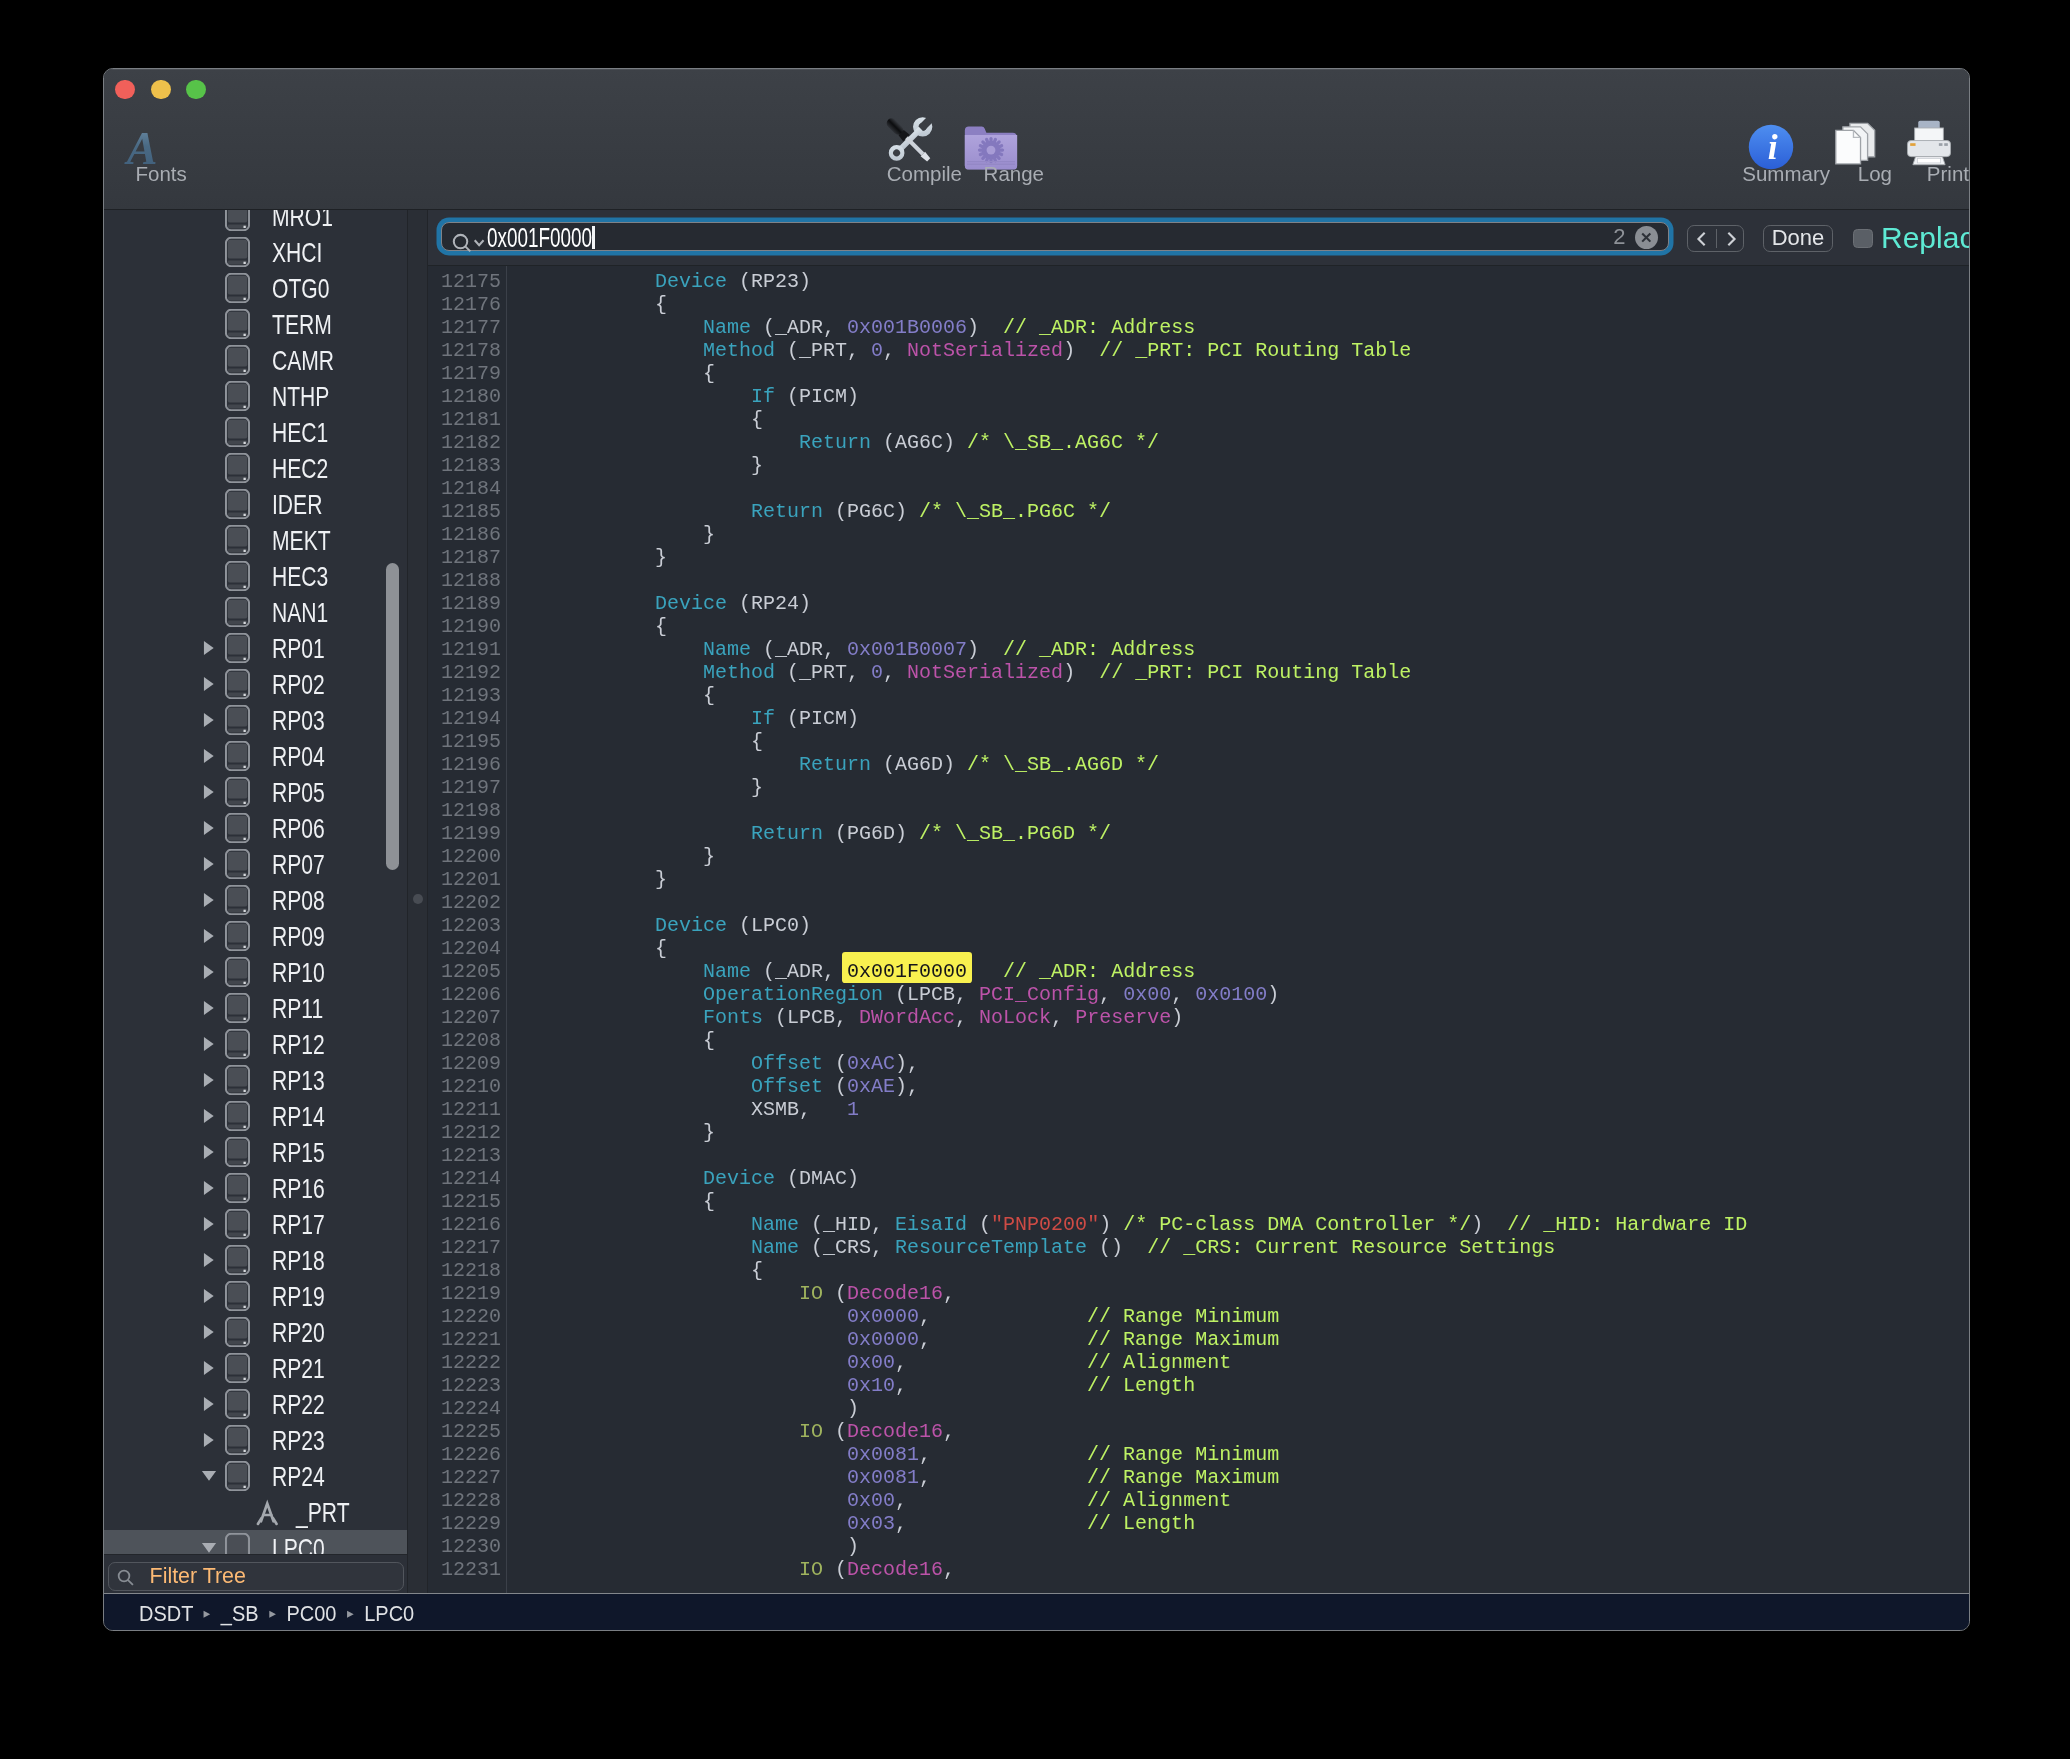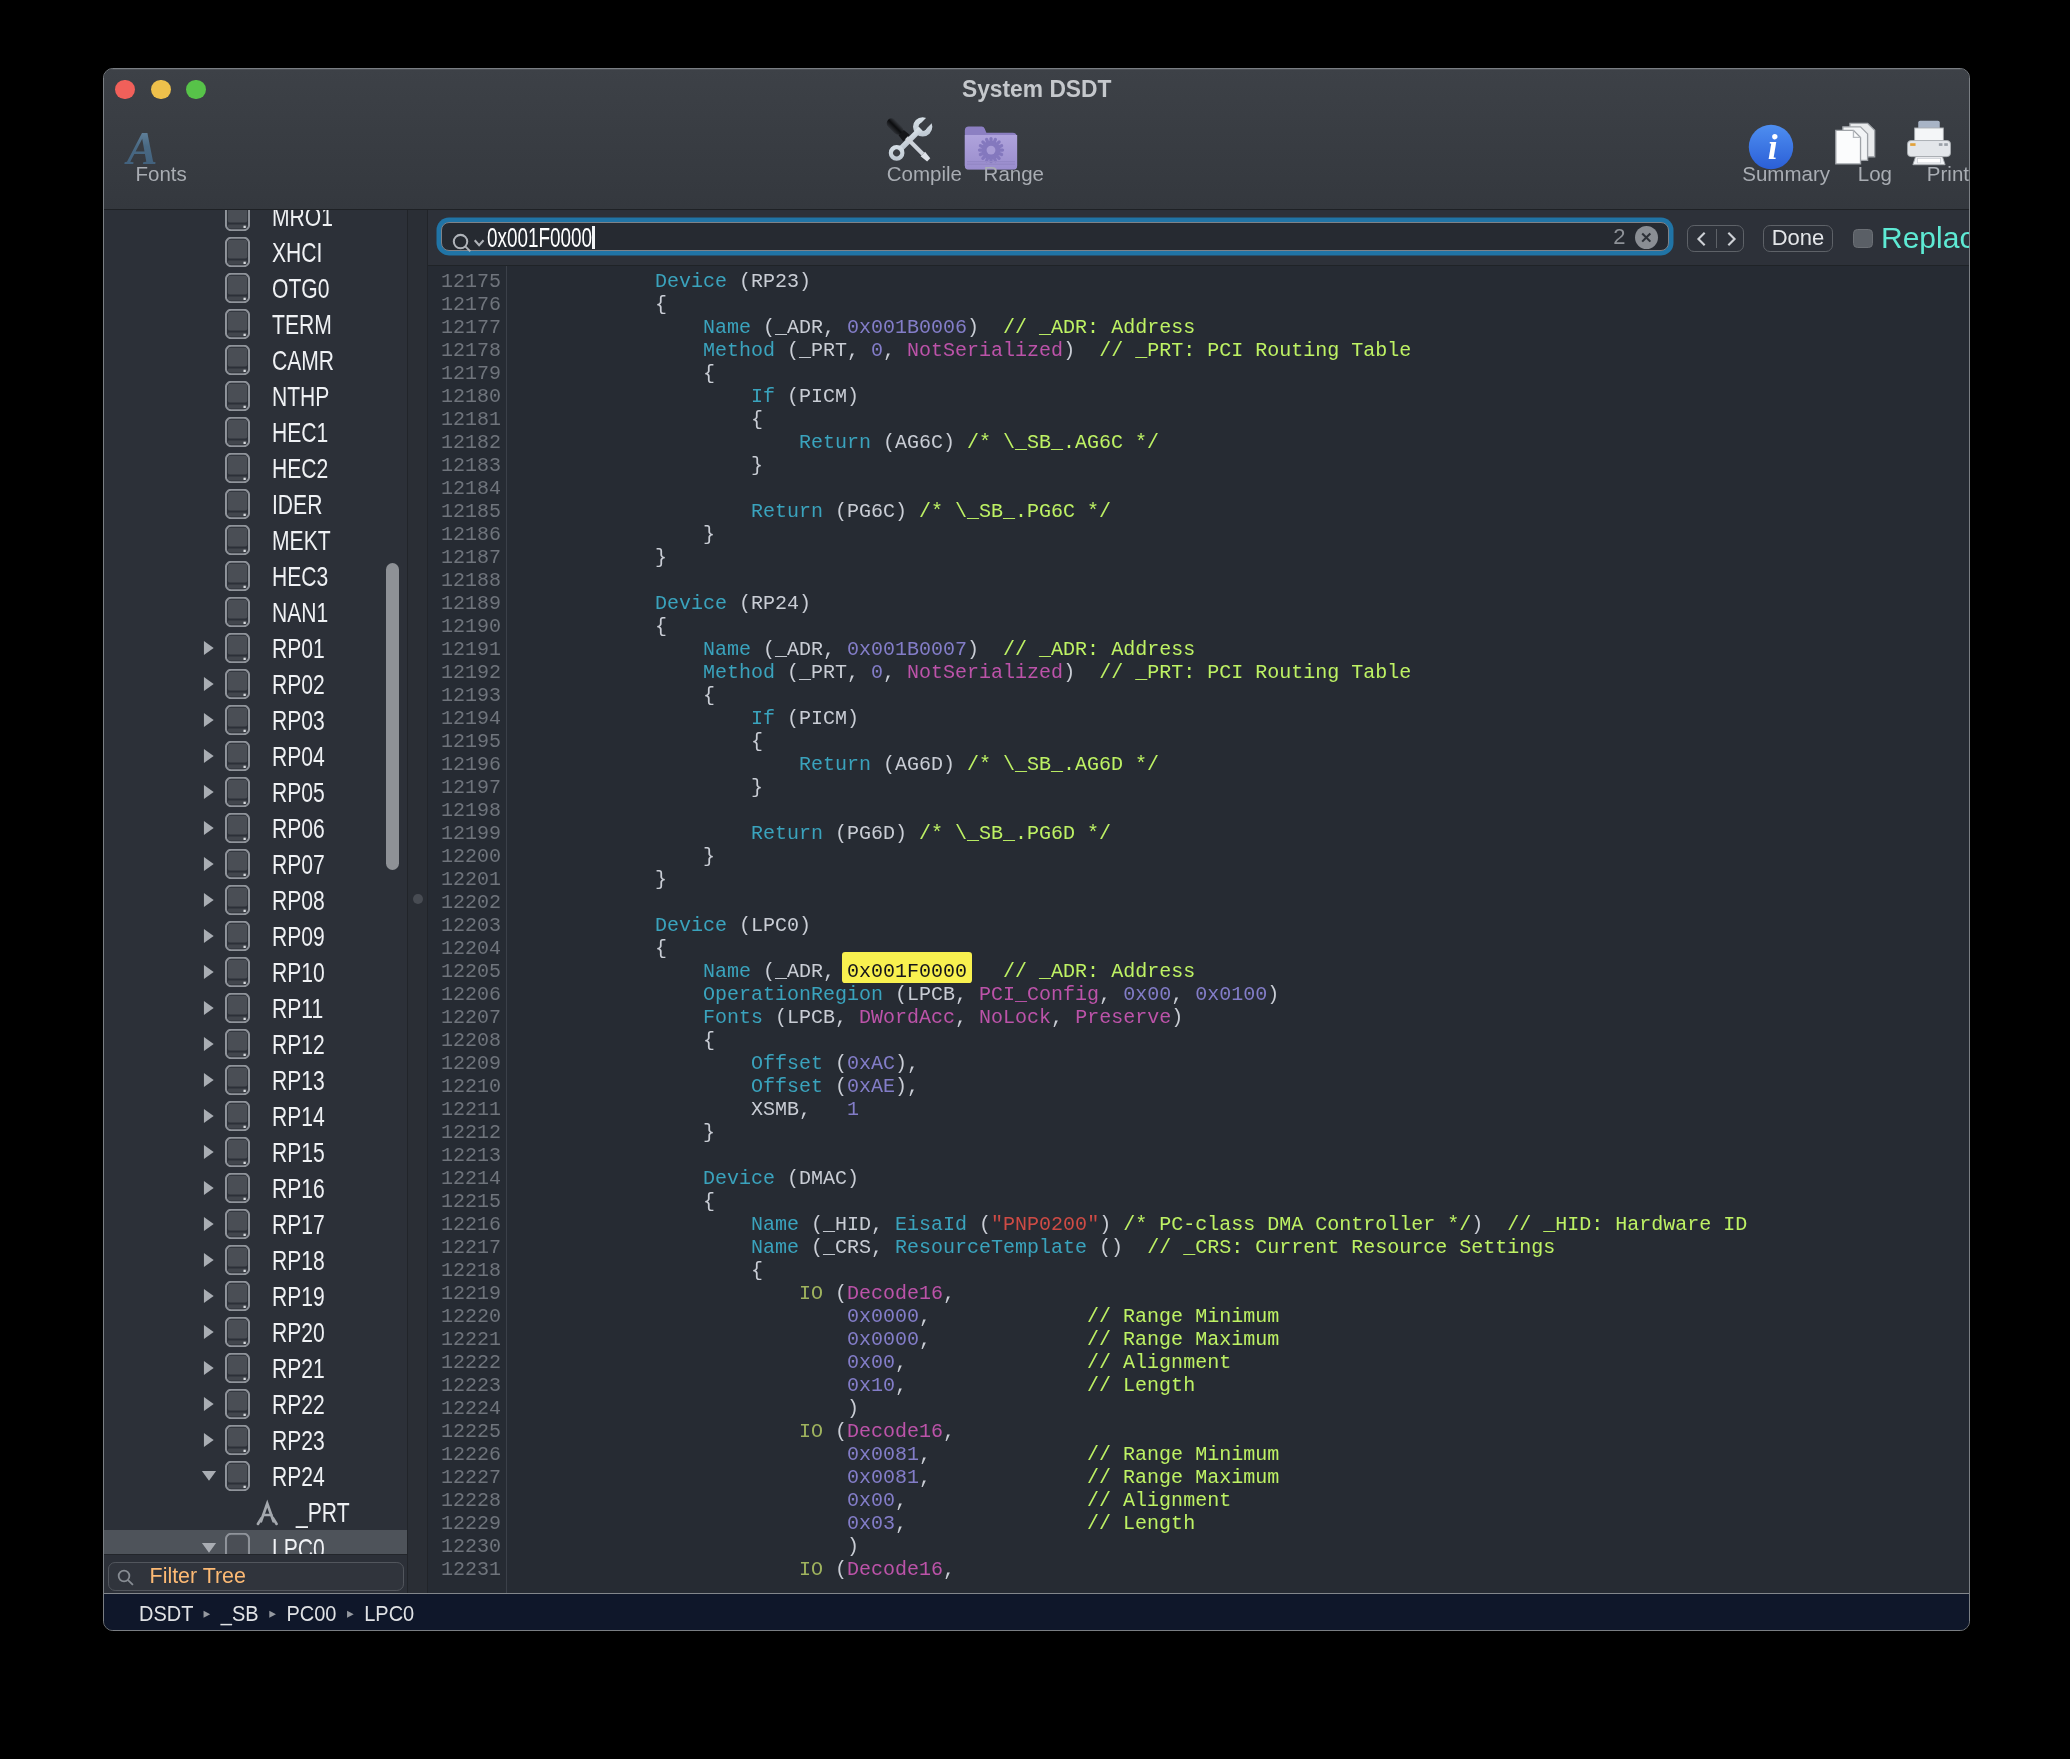--- a/index.html
+++ b/index.html
@@ -63,21 +63,20 @@
 
 #bbar{position:absolute;left:0;top:1524px;width:1867px;height:39px;background:#0f172a;border-top:0.9px solid #83878C}
 #crumbs{position:absolute;left:35px;top:0;line-height:38px;font-size:21.4px;color:#E0E2E5;transform:scaleX(0.935);transform-origin:0 50%}
 #crumbs .sep{color:#9599A0;font-size:14.3px;margin:0 5.3px;vertical-align:2.7px}
 </style></head><body>
 <div id="win">
  <div id="hdr">
   <div class="tl" id="tlr"></div>
       <div class="tl" id="tly"></div>
       <div class="tl" id="tlg"></div>
-  <div id="title"><span style="display:inline-block;transform:scaleX(0.95)">System DSDT</span></div>
   <div class="tbitem" style="left:-6.2px;width:89px">
     <svg class="tbicon" width="43" height="46" viewBox="0 0 48 52" style="font-size:23px">
           <defs>
             <linearGradient id="ag" x1="0" y1="0" x2="0" y2="1">
               <stop offset="0" stop-color="#6F8FA9"></stop>
               <stop offset="0.45" stop-color="#4A6A84"></stop>
               <stop offset="1" stop-color="#3E5D7A"></stop>
             </linearGradient>
           </defs>
           <text x="24" y="44" text-anchor="middle" font-family="Liberation Serif,serif" font-style="italic" font-weight="bold" font-size="52" fill="url(#ag)">A</text>

